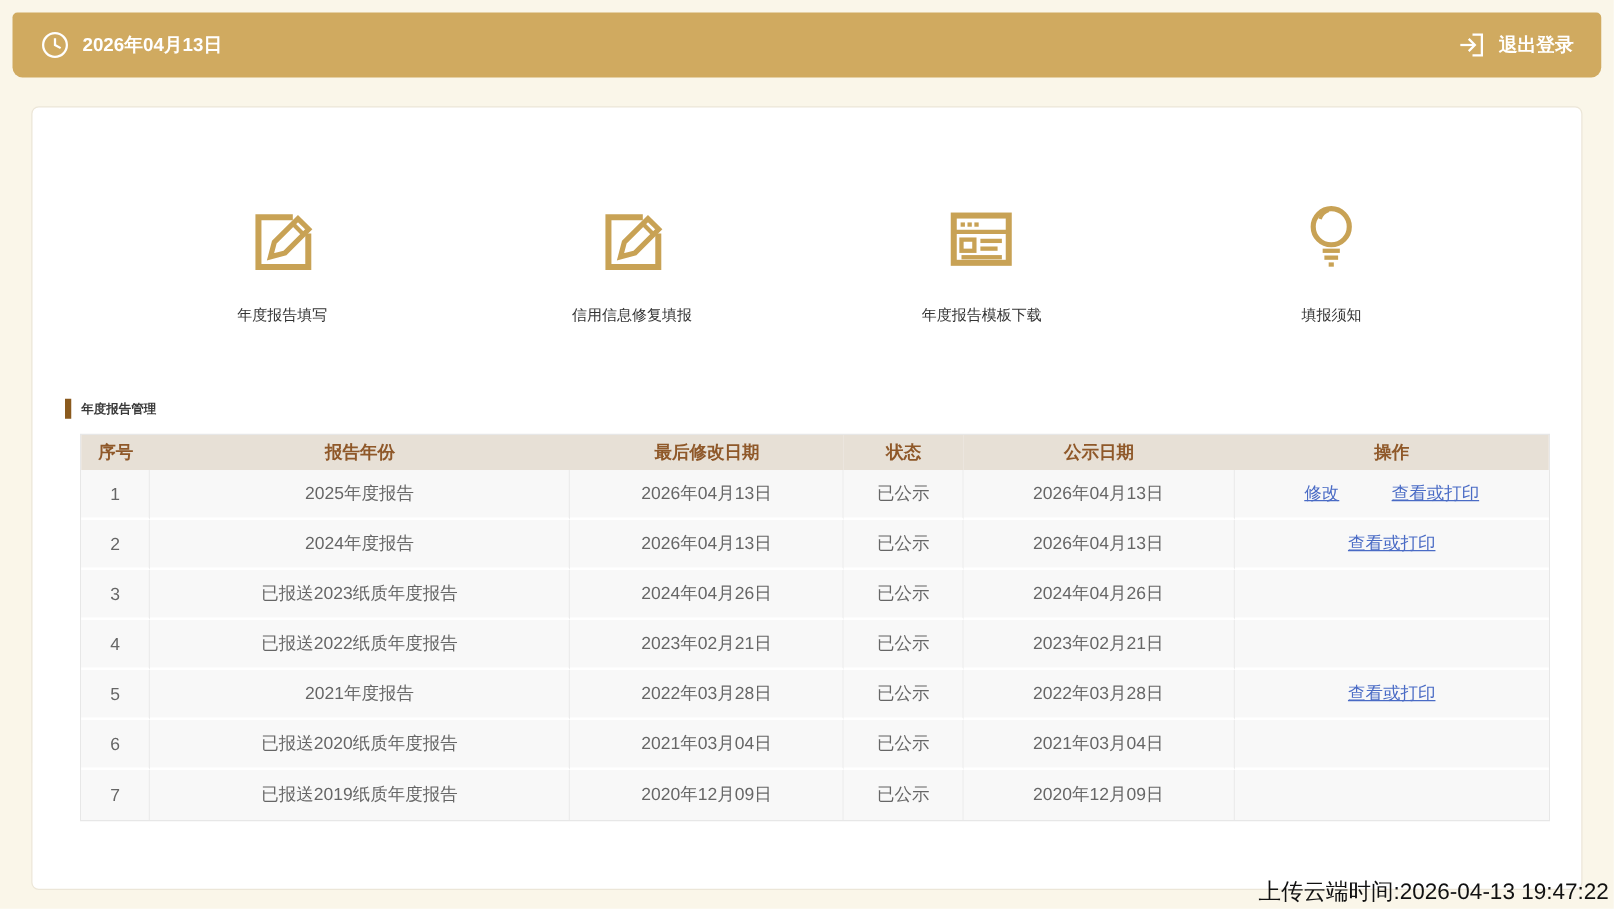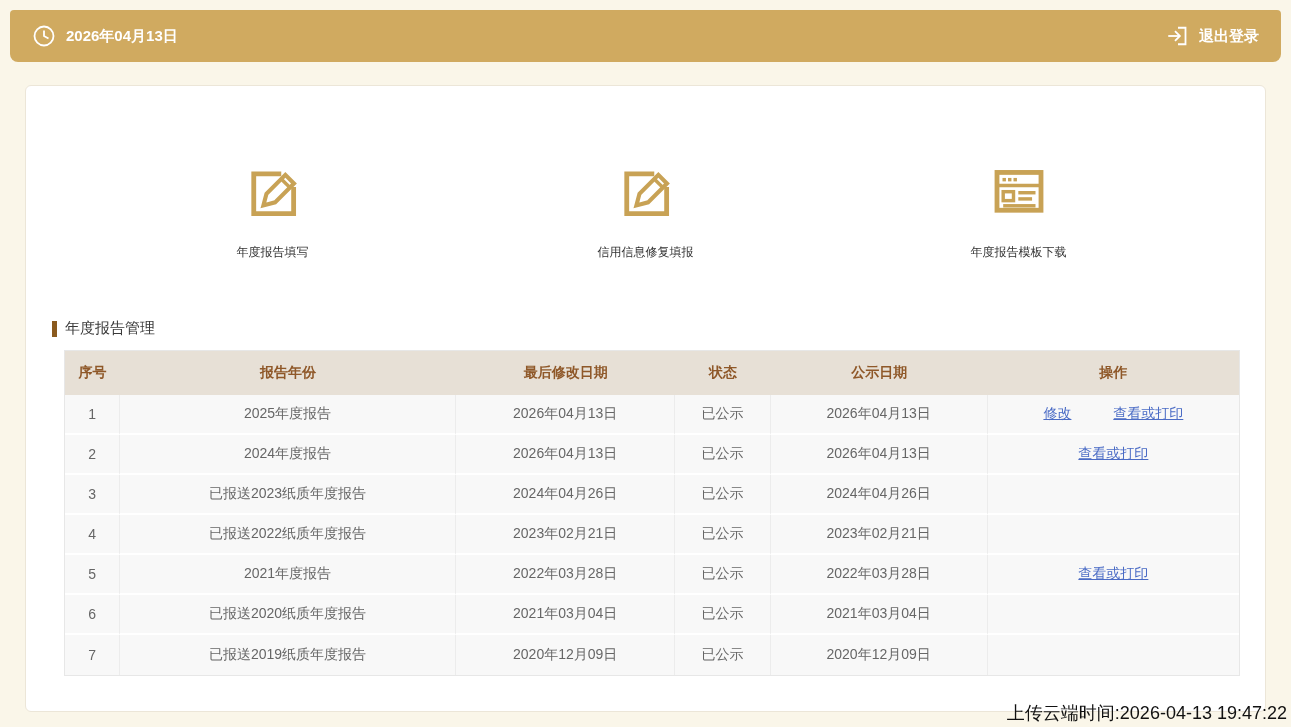--- a/index.html
+++ b/index.html
@@ -39,39 +39,39 @@
     display:flex; justify-content:space-around;
     padding:72px 60px 0 60px;
   }
   .shortcut { text-align:center; cursor:pointer; min-width:120px; }
   .shortcut svg { width:66px; height:66px; display:block; margin:0 auto; }
   .shortcut .lbl { margin-top:20px; font-size:12px; color:#333; }
 
   
   .section-head {
     margin:58px 0 12px 26px;
-    font-size:15px; font-weight:400; color:#3a3a3a;
+    font-size:10px; font-weight:700; color:#3a3a3a;
     display:flex; align-items:center;
   }
   .section-head .marker {
     width:5px; height:16px; background:#8a5a1e;
     margin-right:8px; display:inline-block;
   }
 
   
   table.report {
     margin:0 25px 0 38px;
     width:calc(100% - 63px);
     border-collapse:separate; border-spacing:0;
     font-size:14px;
     border:1px solid #e7e7e7;
   }
   table.report thead th {
     background:#e7e0d6; color:#8f5829; font-weight:bold;
-    height:44px; text-align:center;
+    height:28px; text-align:center;
   }
   table.report tbody td {
     background:#f8f8f8; color:#666;
     height:40px; text-align:center;
     border-bottom:2px solid #fff;
     border-right:1px solid #ececec;
   }
   table.report tbody td:last-child { border-right:none; }
   table.report tbody tr:last-child td { border-bottom:none; }
   col.c-no{width:4.7%} col.c-year{width:28.6%} col.c-mod{width:18.7%}
@@ -152,20 +152,32 @@
           <rect x="25" y="49" width="15" height="13" stroke-width="5"></rect>
           <rect x="47" y="48" width="25" height="5" fill="#c8a255" stroke="none"></rect>
           <rect x="47" y="57" width="20" height="5" fill="#c8a255" stroke="none"></rect>
           <rect x="25" y="67" width="47" height="5" fill="#c8a255" stroke="none"></rect>
         </svg>
       </span>
       <div class="lbl">年度报告模板下载</div>
     </div>
 
 
+    <div class="shortcut">
+      <span>
+        <svg viewBox="0 0 96 96" fill="none" stroke="#c8a255">
+          <circle cx="48" cy="34" r="21" stroke-width="6"></circle>
+          <path d="M35 25 a16 16 0 0 1 10 -10" stroke-width="4"></path>
+          <path d="M38 62 H58" stroke-width="5"></path>
+          <path d="M40 70 H56" stroke-width="5"></path>
+          <path d="M45 78 H51" stroke-width="5"></path>
+        </svg>
+      </span>
+      <div class="lbl">填报须知</div>
+    </div>
 
 
   </div>
 
   <div class="section-head">
     <span class="marker"></span>
     <span>年度报告管理</span>
   </div>
 
   <table class="report">

